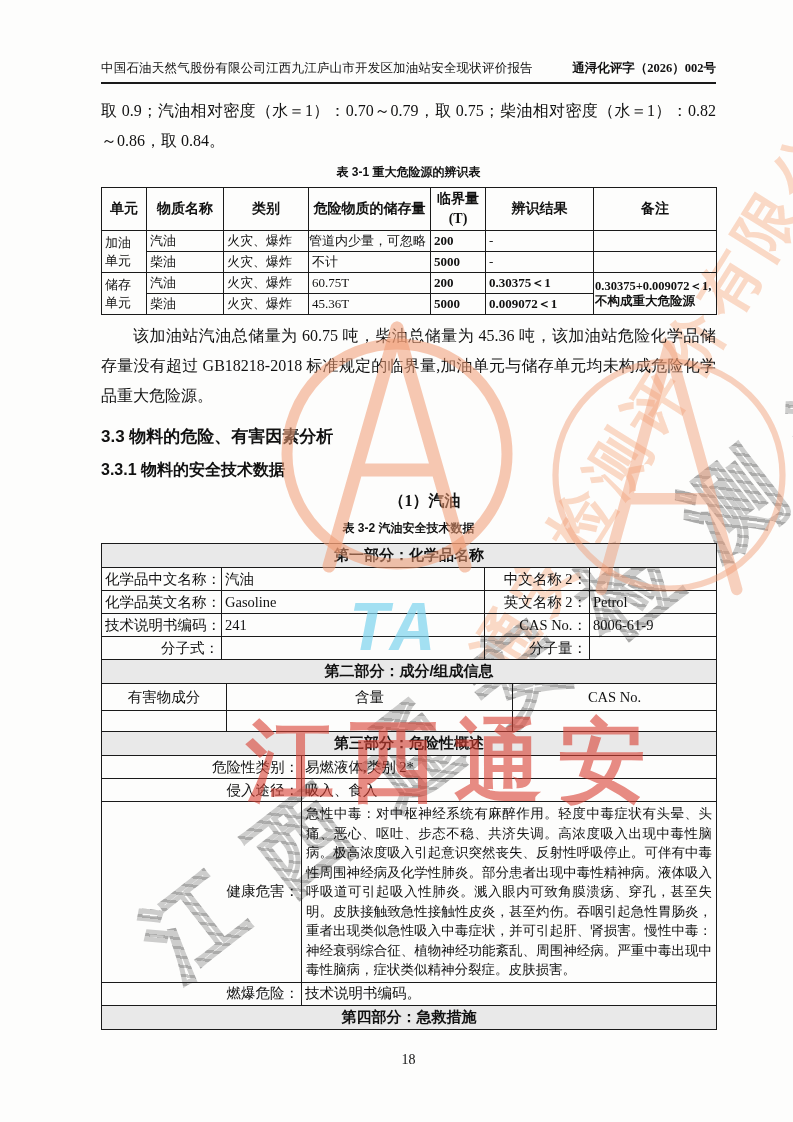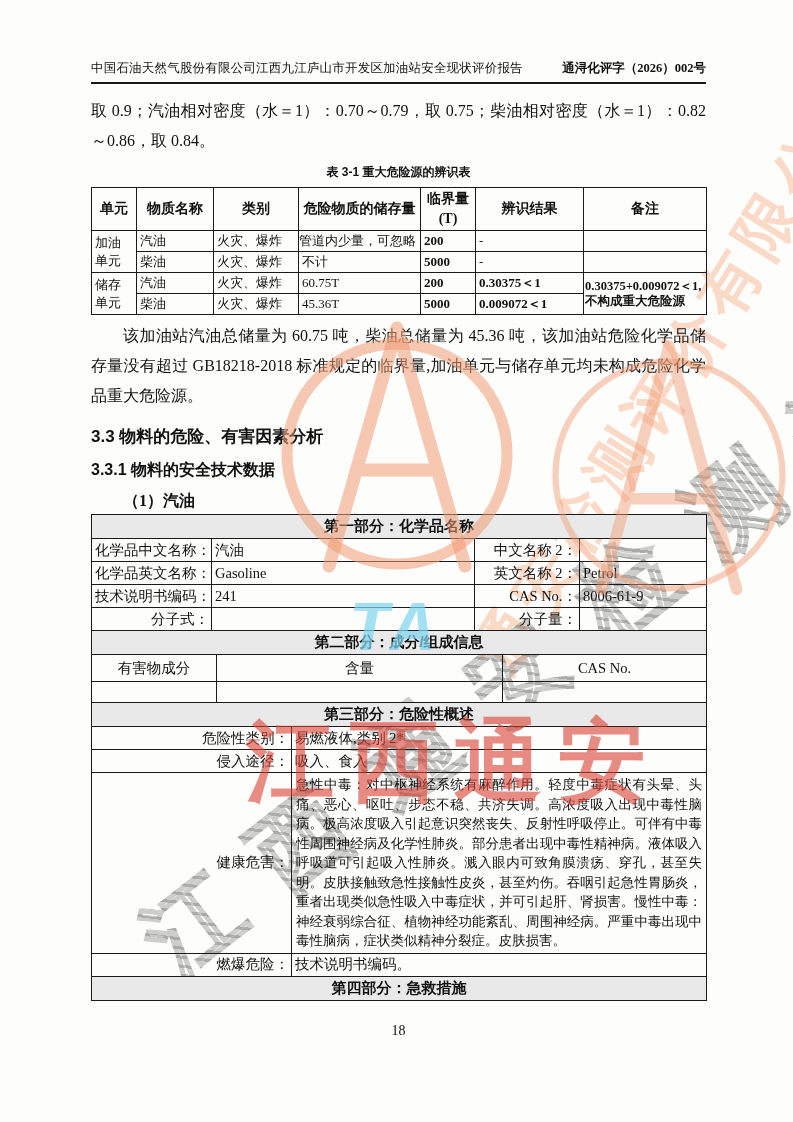--- a/index.html
+++ b/index.html
@@ -2,38 +2,38 @@
 <html><head>
 <meta charset="utf-8">
 <style>
   * { margin:0; padding:0; box-sizing:border-box; }
   html,body { background:#888; }
   .page {
     position:relative; width:793px; height:1122px; margin:0 auto;
     background:#fdfdfc; overflow:hidden;
     font-family:"Liberation Serif","DejaVu Serif",serif; color:#111;
   }
-  .content { position:absolute; left:91px; top:60px; width:615px; z-index:1; }
+  .content { position:absolute; left:101px; top:60px; width:615px; z-index:1; }
 
   
   .hdr { display:flex; justify-content:space-between; align-items:flex-end;
          padding-bottom:5px; border-bottom:2.5px solid #1a1a1a; }
   .hdr-left  { font-size:12.5px; letter-spacing:0.2px; }
   .hdr-right { font-size:12.5px; font-weight:bold; white-space:nowrap; }
 
   
   .para { font-size:16px; line-height:30px; text-align:justify; margin-top:12px; }
   .para.indent { text-indent:2em; margin-top:6px; }
   .caption { font-size:12px; font-weight:bold; text-align:center; margin:8px 0 6px 0;
              font-family:"Liberation Sans","DejaVu Sans",sans-serif; }
   .h2 { font-size:17px; font-weight:bold; margin-top:14px;
         font-family:"Liberation Sans","DejaVu Sans",sans-serif; }
   .h3 { font-size:16px; font-weight:bold; margin-top:12px;
         font-family:"Liberation Sans","DejaVu Sans",sans-serif; }
-  .h4 { font-size:16px; font-weight:bold; margin-top:10px; padding-left:32px; }
+  .h4 { font-size:16px; font-weight:bold; margin-top:10px; padding-left:32px;text-align:center; }
 
   
   table { border-collapse:collapse; width:615px; table-layout:fixed; }
   td,th { border:1px solid #1a1a1a; padding:1px 3px; overflow:hidden;
           font-weight:normal; vertical-align:middle; }
   .t31 { border:1.5px solid #111; font-size:13px; }
   .t31 th { font-size:14px; font-weight:bold; height:23px; line-height:20px; }
   .t31 td { height:21px; }
   .t31 .b { font-weight:bold; }
   .t31 .note-merged { font-weight:bold; font-size:12.5px; line-height:15px; padding:0 1px; }
@@ -155,20 +155,21 @@
       </tr>
     </tbody>
       </table>
 
     <p class="para indent">该加油站汽油总储量为 60.75 吨，柴油总储量为 45.36 吨，该加油站危险化学品储存量没有超过 GB18218-2018 标准规定的临界量,加油单元与储存单元均未构成危险化学品重大危险源。</p>
 
     <div class="h2">3.3 物料的危险、有害因素分析</div>
     <div class="h3">3.3.1 物料的安全技术数据</div>
     <div class="h4">（1）汽油</div>
 
+    <div class="caption">表 3-2  汽油安全技术数据</div>
 
     <table class="t32">
       <colgroup>
         <col style="width:120px">
           <col style="width:5px">
           <col style="width:75px">
         <col style="width:183px">
           <col style="width:28px">
           <col style="width:77px">
         <col style="width:127px">

